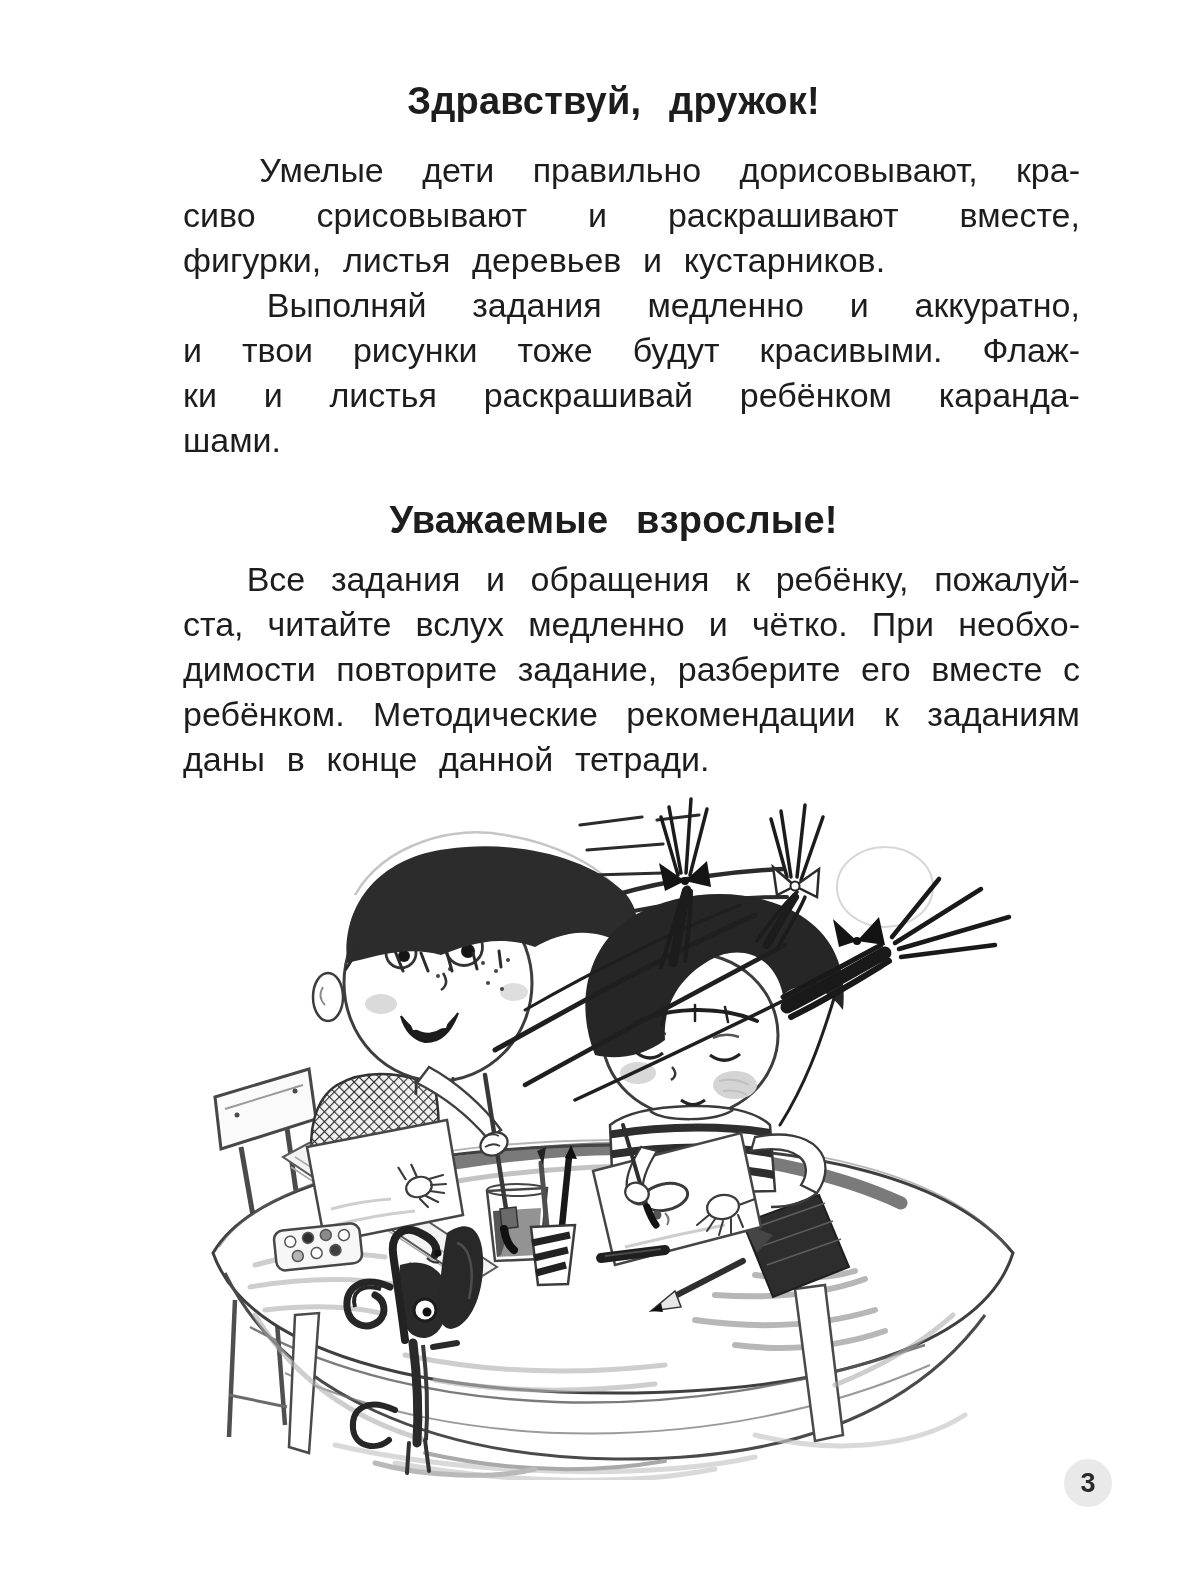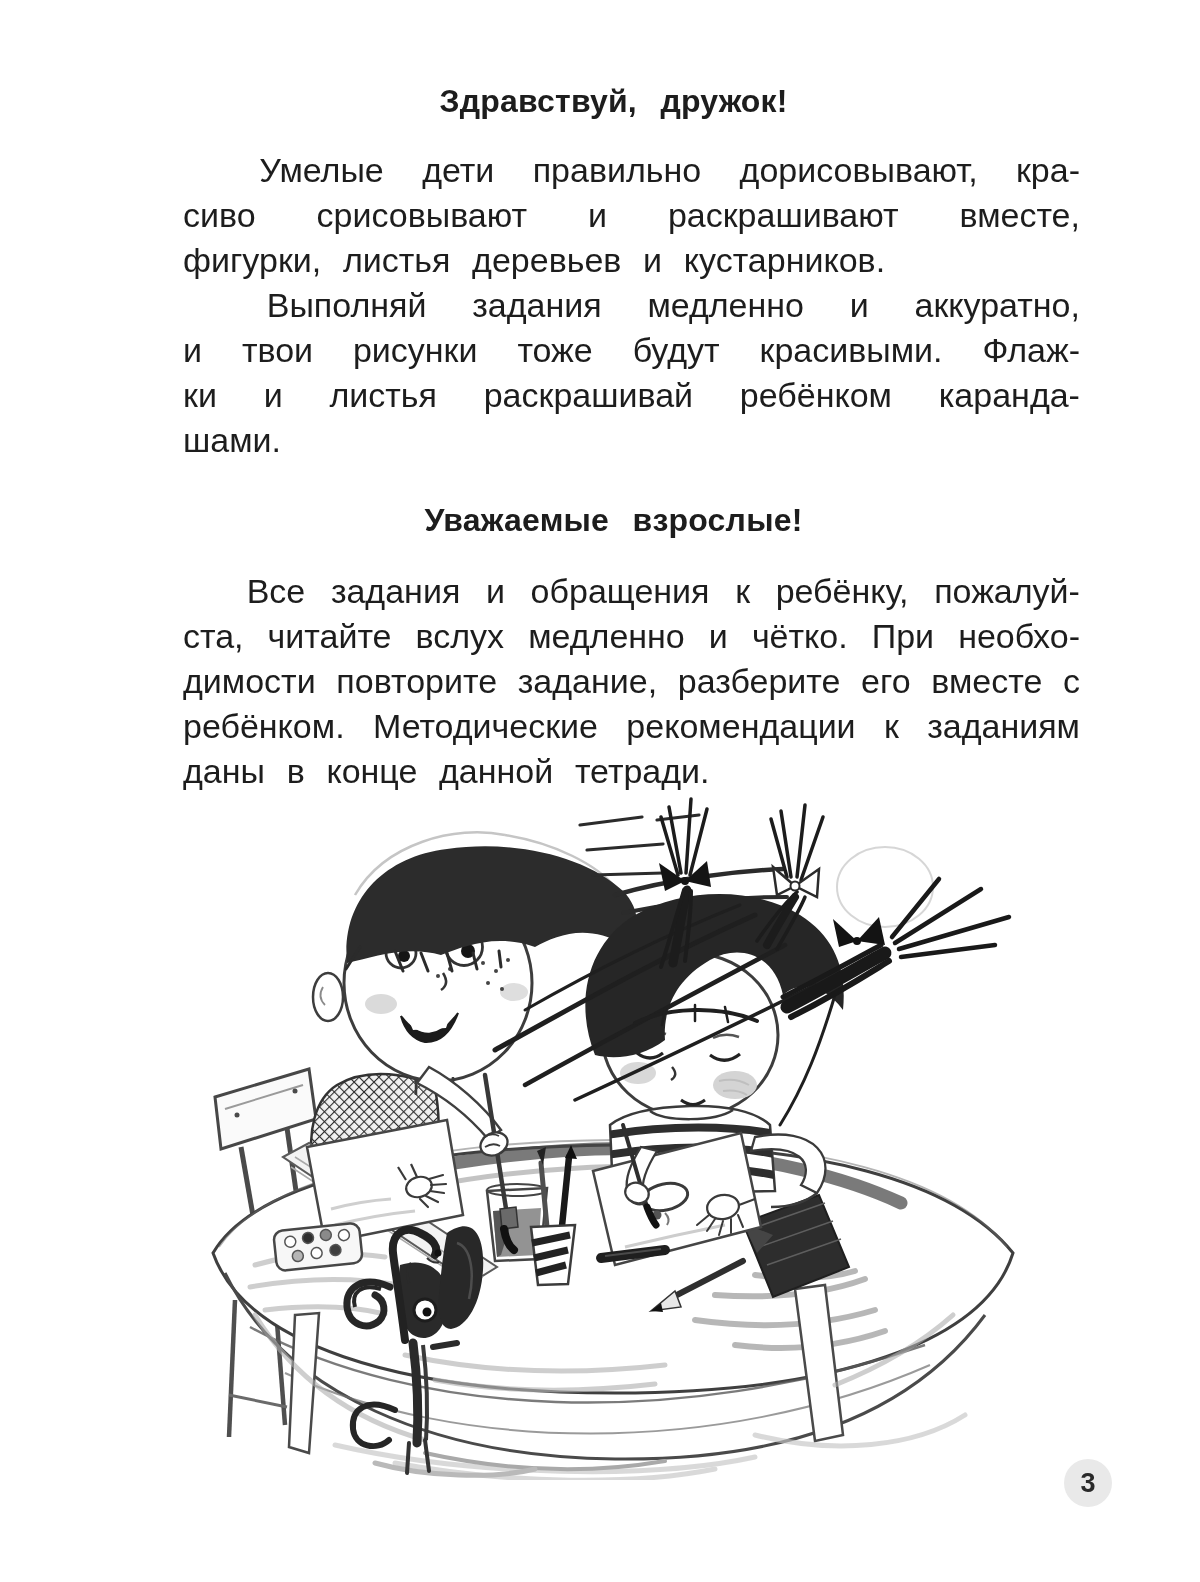--- a/index.html
+++ b/index.html
@@ -3,27 +3,27 @@
 <meta charset="utf-8">
 <style>
   html,body{margin:0;padding:0}
   body{
     width:1200px;height:1582px;position:relative;overflow:hidden;
     background:#ffffff;color:#1d1d1d;
     font-family:"Liberation Sans", sans-serif;
   }
   .text-column{position:absolute;left:183px;top:78px;width:897px}
   .heading{
-    font-size:32px;font-weight:700;line-height:46px;margin:0;
+    font-size:38px;font-weight:700;line-height:46px;margin:0;
     text-align:center;word-spacing:0.45em;letter-spacing:0.2px;
     padding-right:36px;
   }
   .section-adults .heading{margin-top:34px}
   .paragraphs{margin-top:24px}
-  .section-adults .paragraphs{margin-top:26px}
+  .section-adults .paragraphs{margin-top:14px}
   .paragraph{margin:0}
   .line{
     display:flex;justify-content:space-between;align-items:center;
     font-size:34px;line-height:45px;height:45px;
   }
   .line-last{justify-content:flex-start}
   .line-last .text{word-spacing:0.36em}
   .indent{flex:0 0 38px}
   .illustration{position:absolute;left:195px;top:795px;width:820px;height:685px;margin:0}
   .illustration svg{width:100%;height:100%;display:block}

